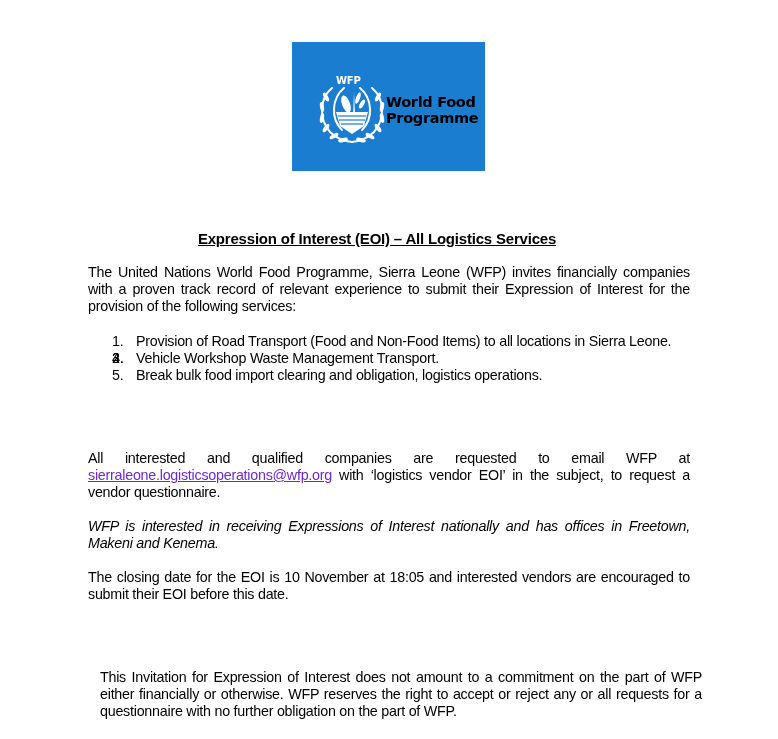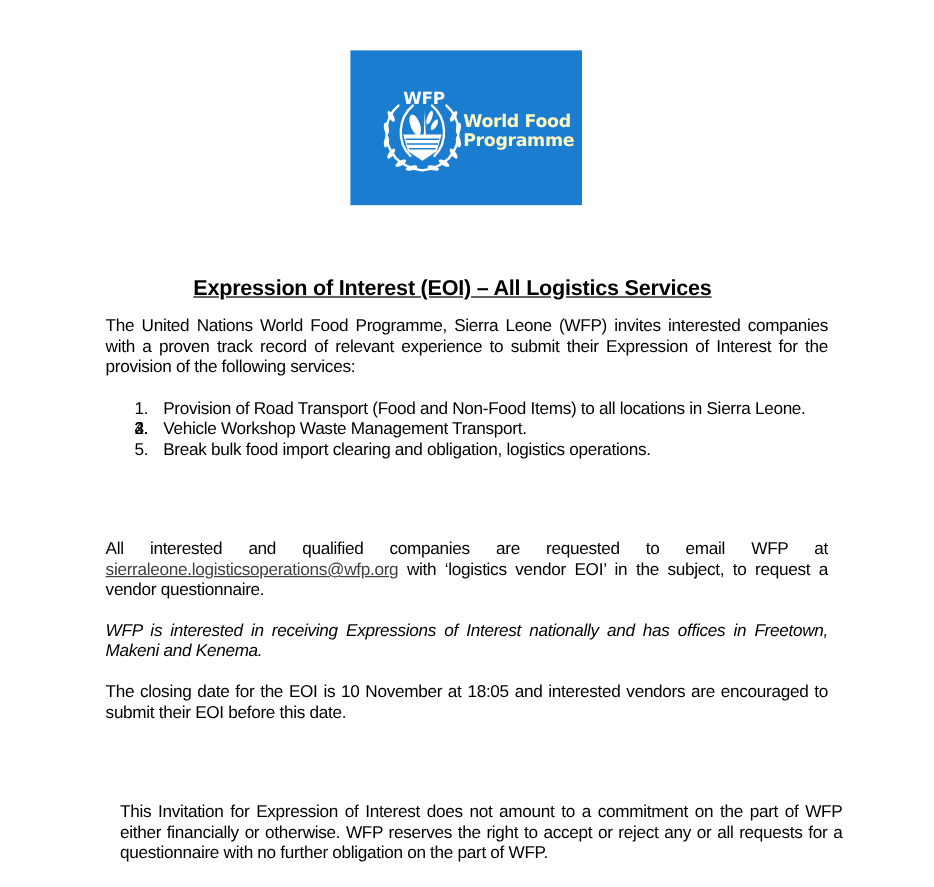--- a/index.html
+++ b/index.html
@@ -21,46 +21,46 @@
       top: 42px;
       width: 193px;
       height: 129px;
       background: #1a7dd0;
     }
     .logo svg { position: absolute; left: 0; top: 0; }
     .logo-text {
       position: absolute;
       left: 94px;
       top: 52px;
-      color: #fef9c3;
+      color: #000000;
       font-family: "DejaVu Sans", sans-serif;
       font-weight: bold;
       font-size: 14.5px;
       line-height: 16px;
       letter-spacing: -0.3px;
     }
     .logo-abbr {
       position: absolute;
       left: 44px;
       top: 33px;
       color: #ffffff;
       font-family: "DejaVu Sans", sans-serif;
       font-weight: bold;
-      font-size: 14px;
+      font-size: 10px;
       letter-spacing: -0.2px;
       text-align: right;
     }
     .title {
       position: absolute;
       left: 0;
       width: 754px;
       top: 230px;
       text-align: center;
       font-weight: bold;
-      font-size: 18px;
+      font-size: 15px;
       text-decoration: underline;
       letter-spacing: -0.2px;
     }
     .para {
       position: absolute;
       left: 88px;
       width: 602px;
       font-size: 14.3px;
       line-height: 17px;
       text-align: justify;
@@ -82,21 +82,21 @@
       position: relative;
       padding-left: 24px;
       text-align: justify;
     }
     ol.services li .num {
       position: absolute;
       left: 0;
       top: 0;
     }
     .email-link {
-      color: #404040;
+      color: #6d28d9;
       text-decoration: underline;
     }
   </style>
 </head>
 <body>
 
 <div class="logo">
   <svg width="193" height="129" viewBox="0 0 193 129">
 
     <g fill="none" stroke="#ffffff" stroke-width="2" stroke-linecap="round">
@@ -140,21 +140,21 @@
   </svg>
   <span class="logo-abbr">WFP</span>
   <div class="logo-text">
     <div>World Food</div>
     <div>Programme</div>
   </div>
 </div>
 
 <div class="title">Expression of Interest (EOI) – All Logistics Services</div>
 
-<p class="para" style="top:264px; margin:0;">The United Nations World Food Programme, Sierra Leone (WFP) invites interested companies with a proven track record of relevant experience to submit their Expression of Interest for the provision of the following services:</p>
+<p class="para" style="top:264px; margin:0;">The United Nations World Food Programme, Sierra Leone (WFP) invites financially companies with a proven track record of relevant experience to submit their Expression of Interest for the provision of the following services:</p>
 
 <ol class="services">
   <li>
     <span class="num">1.</span>
     <span>Provision of Road Transport (Food and Non-Food Items) to all locations in Sierra Leone.</span>
   </li>
   <li>
     <span class="num">2.</span>
   </li>
   <li>

